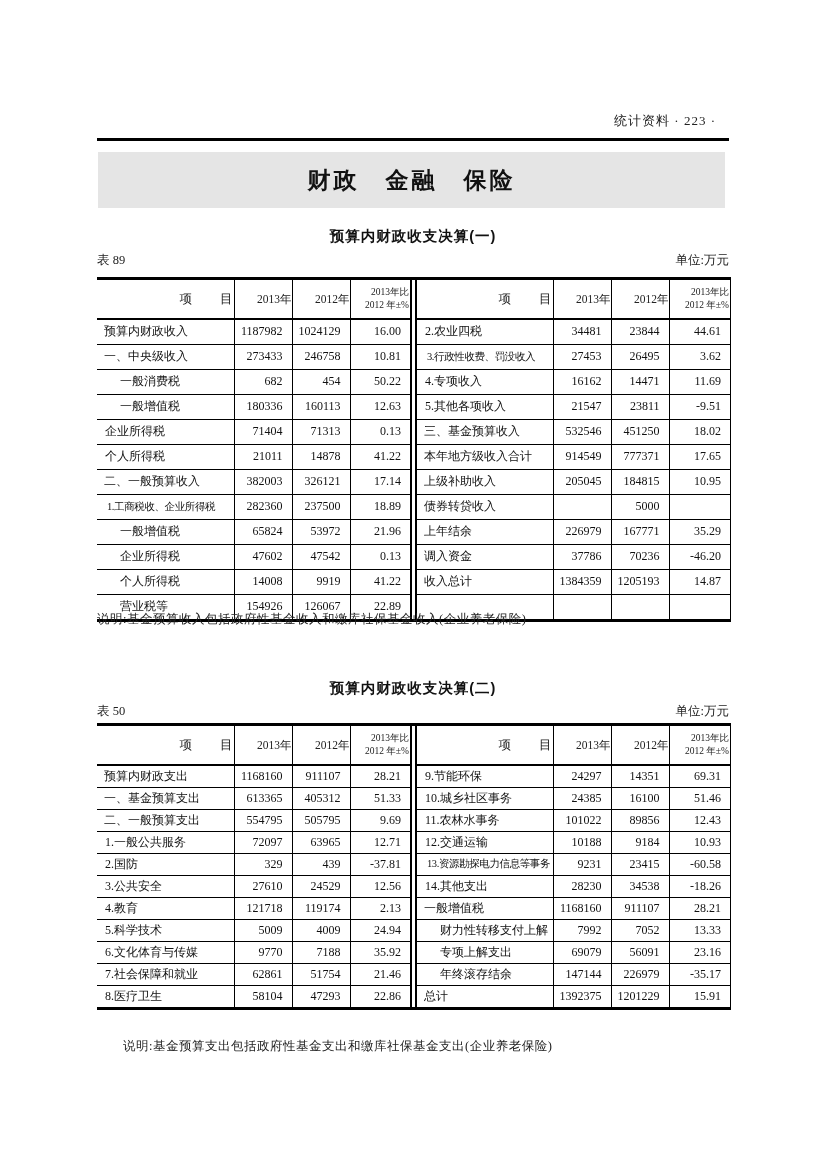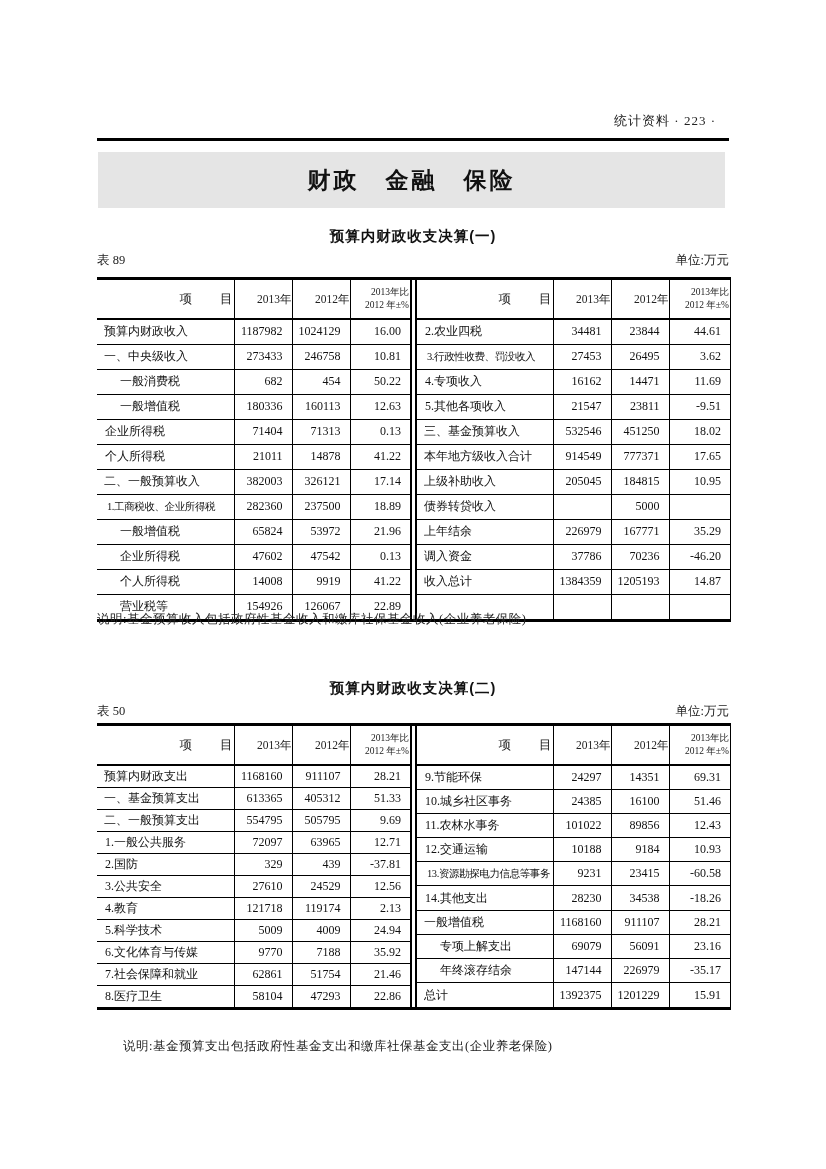--- a/index.html
+++ b/index.html
@@ -449,20 +449,26 @@
           <td class="num">34538</td>
           <td class="num">-18.26</td>
         </tr>
         <tr>
           <td class="item ind0">一般增值税</td>
           <td class="num">1168160</td>
           <td class="num">911107</td>
           <td class="num">28.21</td>
         </tr>
         <tr>
+          <td class="item ind2">财力性转移支付上解</td>
+          <td class="num">7992</td>
+          <td class="num">7052</td>
+          <td class="num">13.33</td>
+        </tr>
+        <tr>
           <td class="item ind2">专项上解支出</td>
           <td class="num">69079</td>
           <td class="num">56091</td>
           <td class="num">23.16</td>
         </tr>
         <tr>
           <td class="item ind2">年终滚存结余</td>
           <td class="num">147144</td>
           <td class="num">226979</td>
           <td class="num">-35.17</td>

